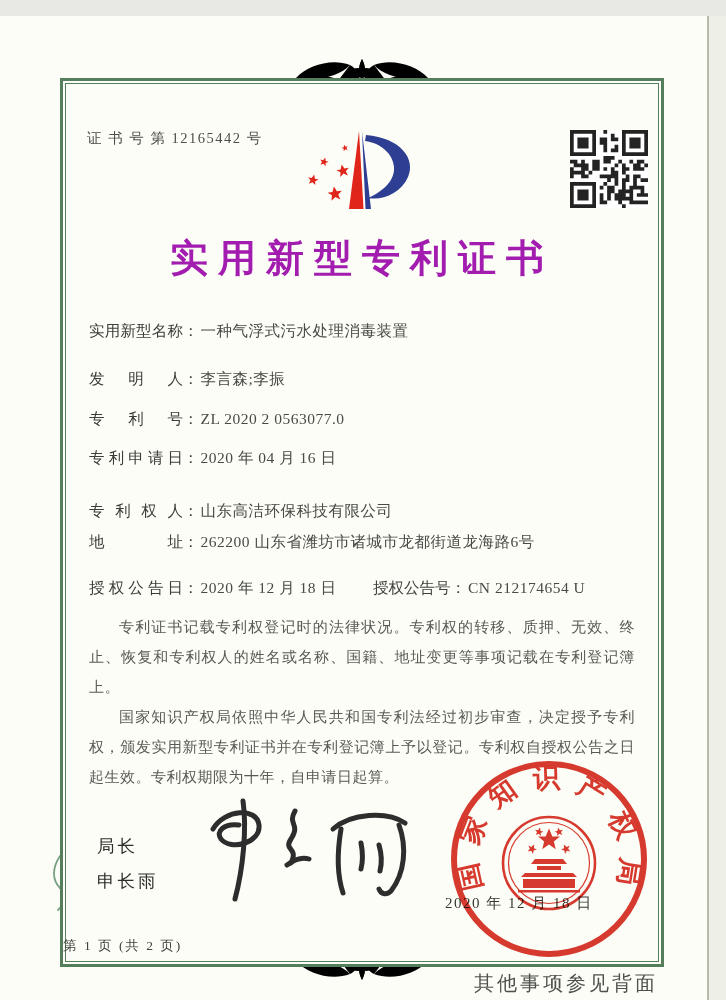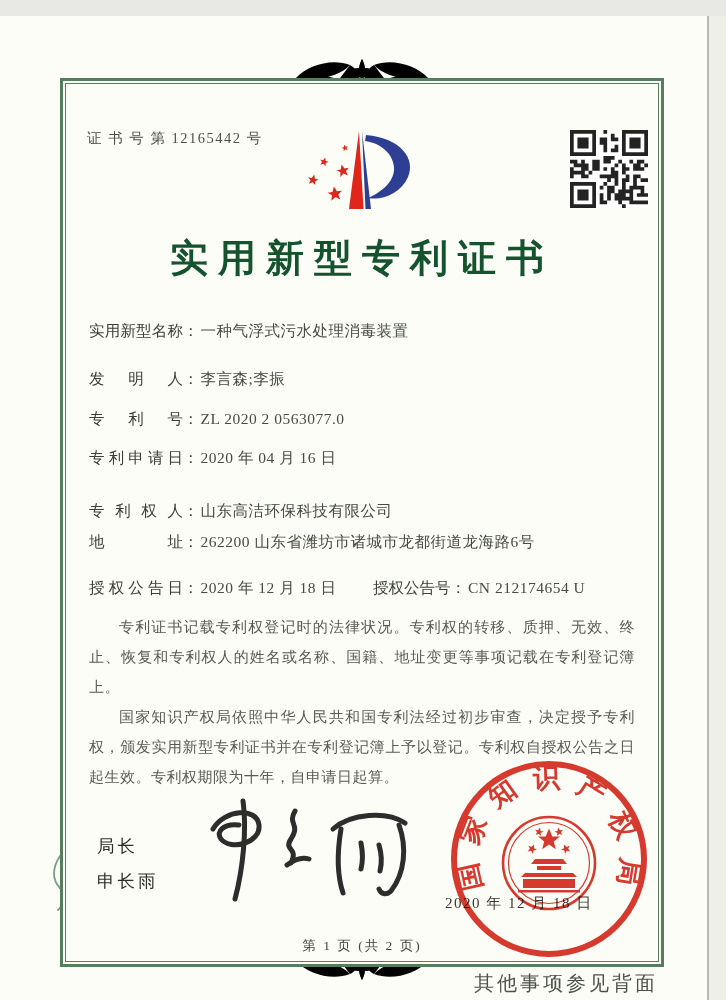--- a/index.html
+++ b/index.html
@@ -22,21 +22,21 @@
   .orn.top{top:30px;}
   .orn.bottom{top:913px;transform:scaleY(-1);}
   .orn svg, .corner svg{display:block;}
   .corner{position:absolute;left:46px;top:838px;width:26px;height:58px;}
 
   .cert-no{position:absolute;left:24px;top:48px;font-size:14.5px;color:#4c4f4a;
     letter-spacing:1.5px;white-space:nowrap;}
   .logo{position:absolute;left:228px;top:40px;width:150px;height:96px;}
   .qr{position:absolute;left:507px;top:49px;width:78px;height:78px;background:#fff;}
   .title{position:absolute;left:0;right:0;top:152px;text-align:center;
-    font-size:38px;font-weight:700;letter-spacing:10px;color:#14532d;white-space:nowrap;}
+    font-size:38px;font-weight:700;letter-spacing:10px;color:#a21caf;white-space:nowrap;}
 
   .frow{position:absolute;left:26px;font-size:15.5px;color:#3e403c;white-space:nowrap;}
   .flabel{display:inline-block;width:94px;text-align:justify;text-align-last:justify;color:#3a3d38;}
   .fcolon{margin:0 2px 0 0;}
   .fval{color:#474a45;letter-spacing:.5px;}
   .grant-no{position:absolute;left:284px;top:0;}
 
   .body-text{position:absolute;left:26px;width:546px;top:531px;
     font-size:15px;line-height:30px;color:#585a55;text-align:justify;letter-spacing:.5px;}
   .body-text p{margin:0;text-indent:2em;}
@@ -47,21 +47,21 @@
 
   .seal-date{position:absolute;left:382px;top:813px;font-size:15px;color:#39392f;
     letter-spacing:1.5px;z-index:1;white-space:nowrap;}
   .seal{position:absolute;left:386px;top:678px;width:200px;height:200px;
     mix-blend-mode:multiply;opacity:.93;z-index:2;}
   .seal-ink{fill:var(--seal-red,#d62b1f);}
   .seal-ring{fill:none;stroke:var(--seal-red,#d62b1f);}
   .seal-chars{fill:var(--seal-red,#d62b1f);font-weight:700;font-size:27px;
     font-family:"Liberation Serif","DejaVu Serif",serif;}
 
-  .page-info{position:absolute;left:0;right:0;top:856px;text-align:center;
+  .page-info{position:absolute;left:0;right:0;top:856px;text-align:left;
     font-size:13.5px;color:#3f423d;letter-spacing:2px;}
   .back-note{position:absolute;left:60px;width:598px;top:954px;text-align:right;
     font-size:20px;color:#4e514b;letter-spacing:3px;}
   .corner path{stroke:var(--ornament-green,#79a182);stroke-width:1.8;fill:none;stroke-linecap:round;}
 </style>
 </head>
 <body>
 
 <div class="page">
 

